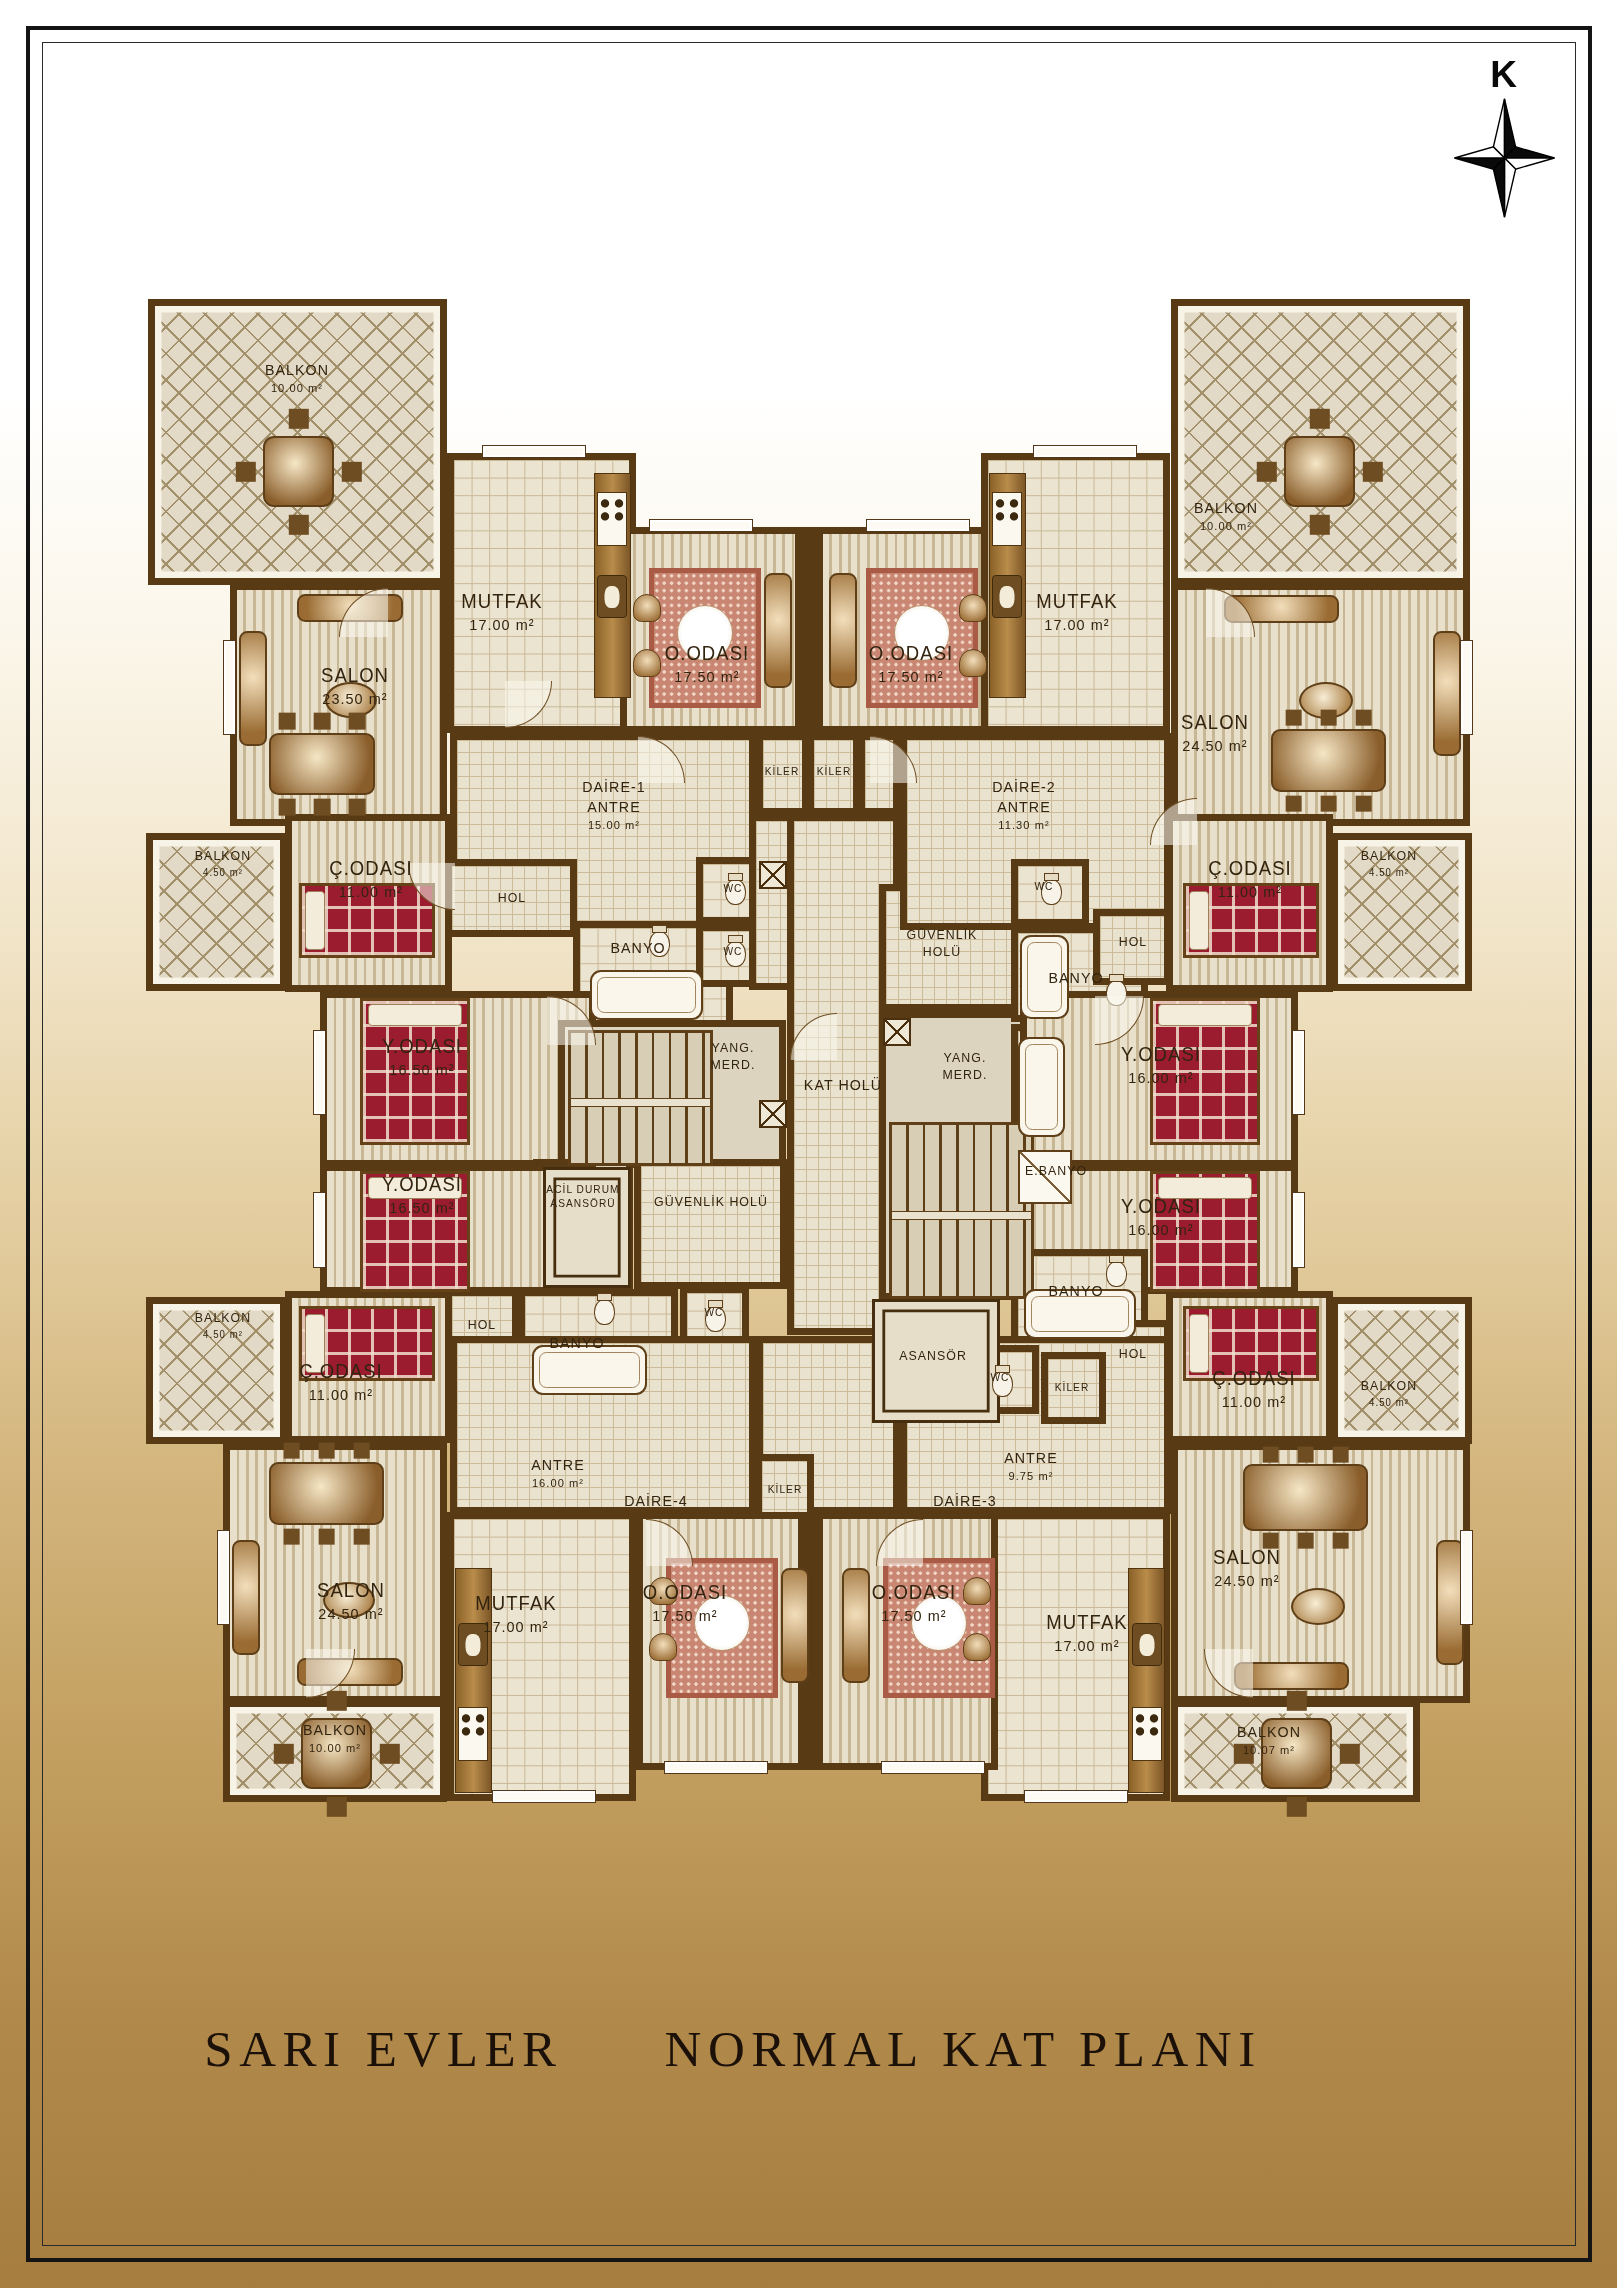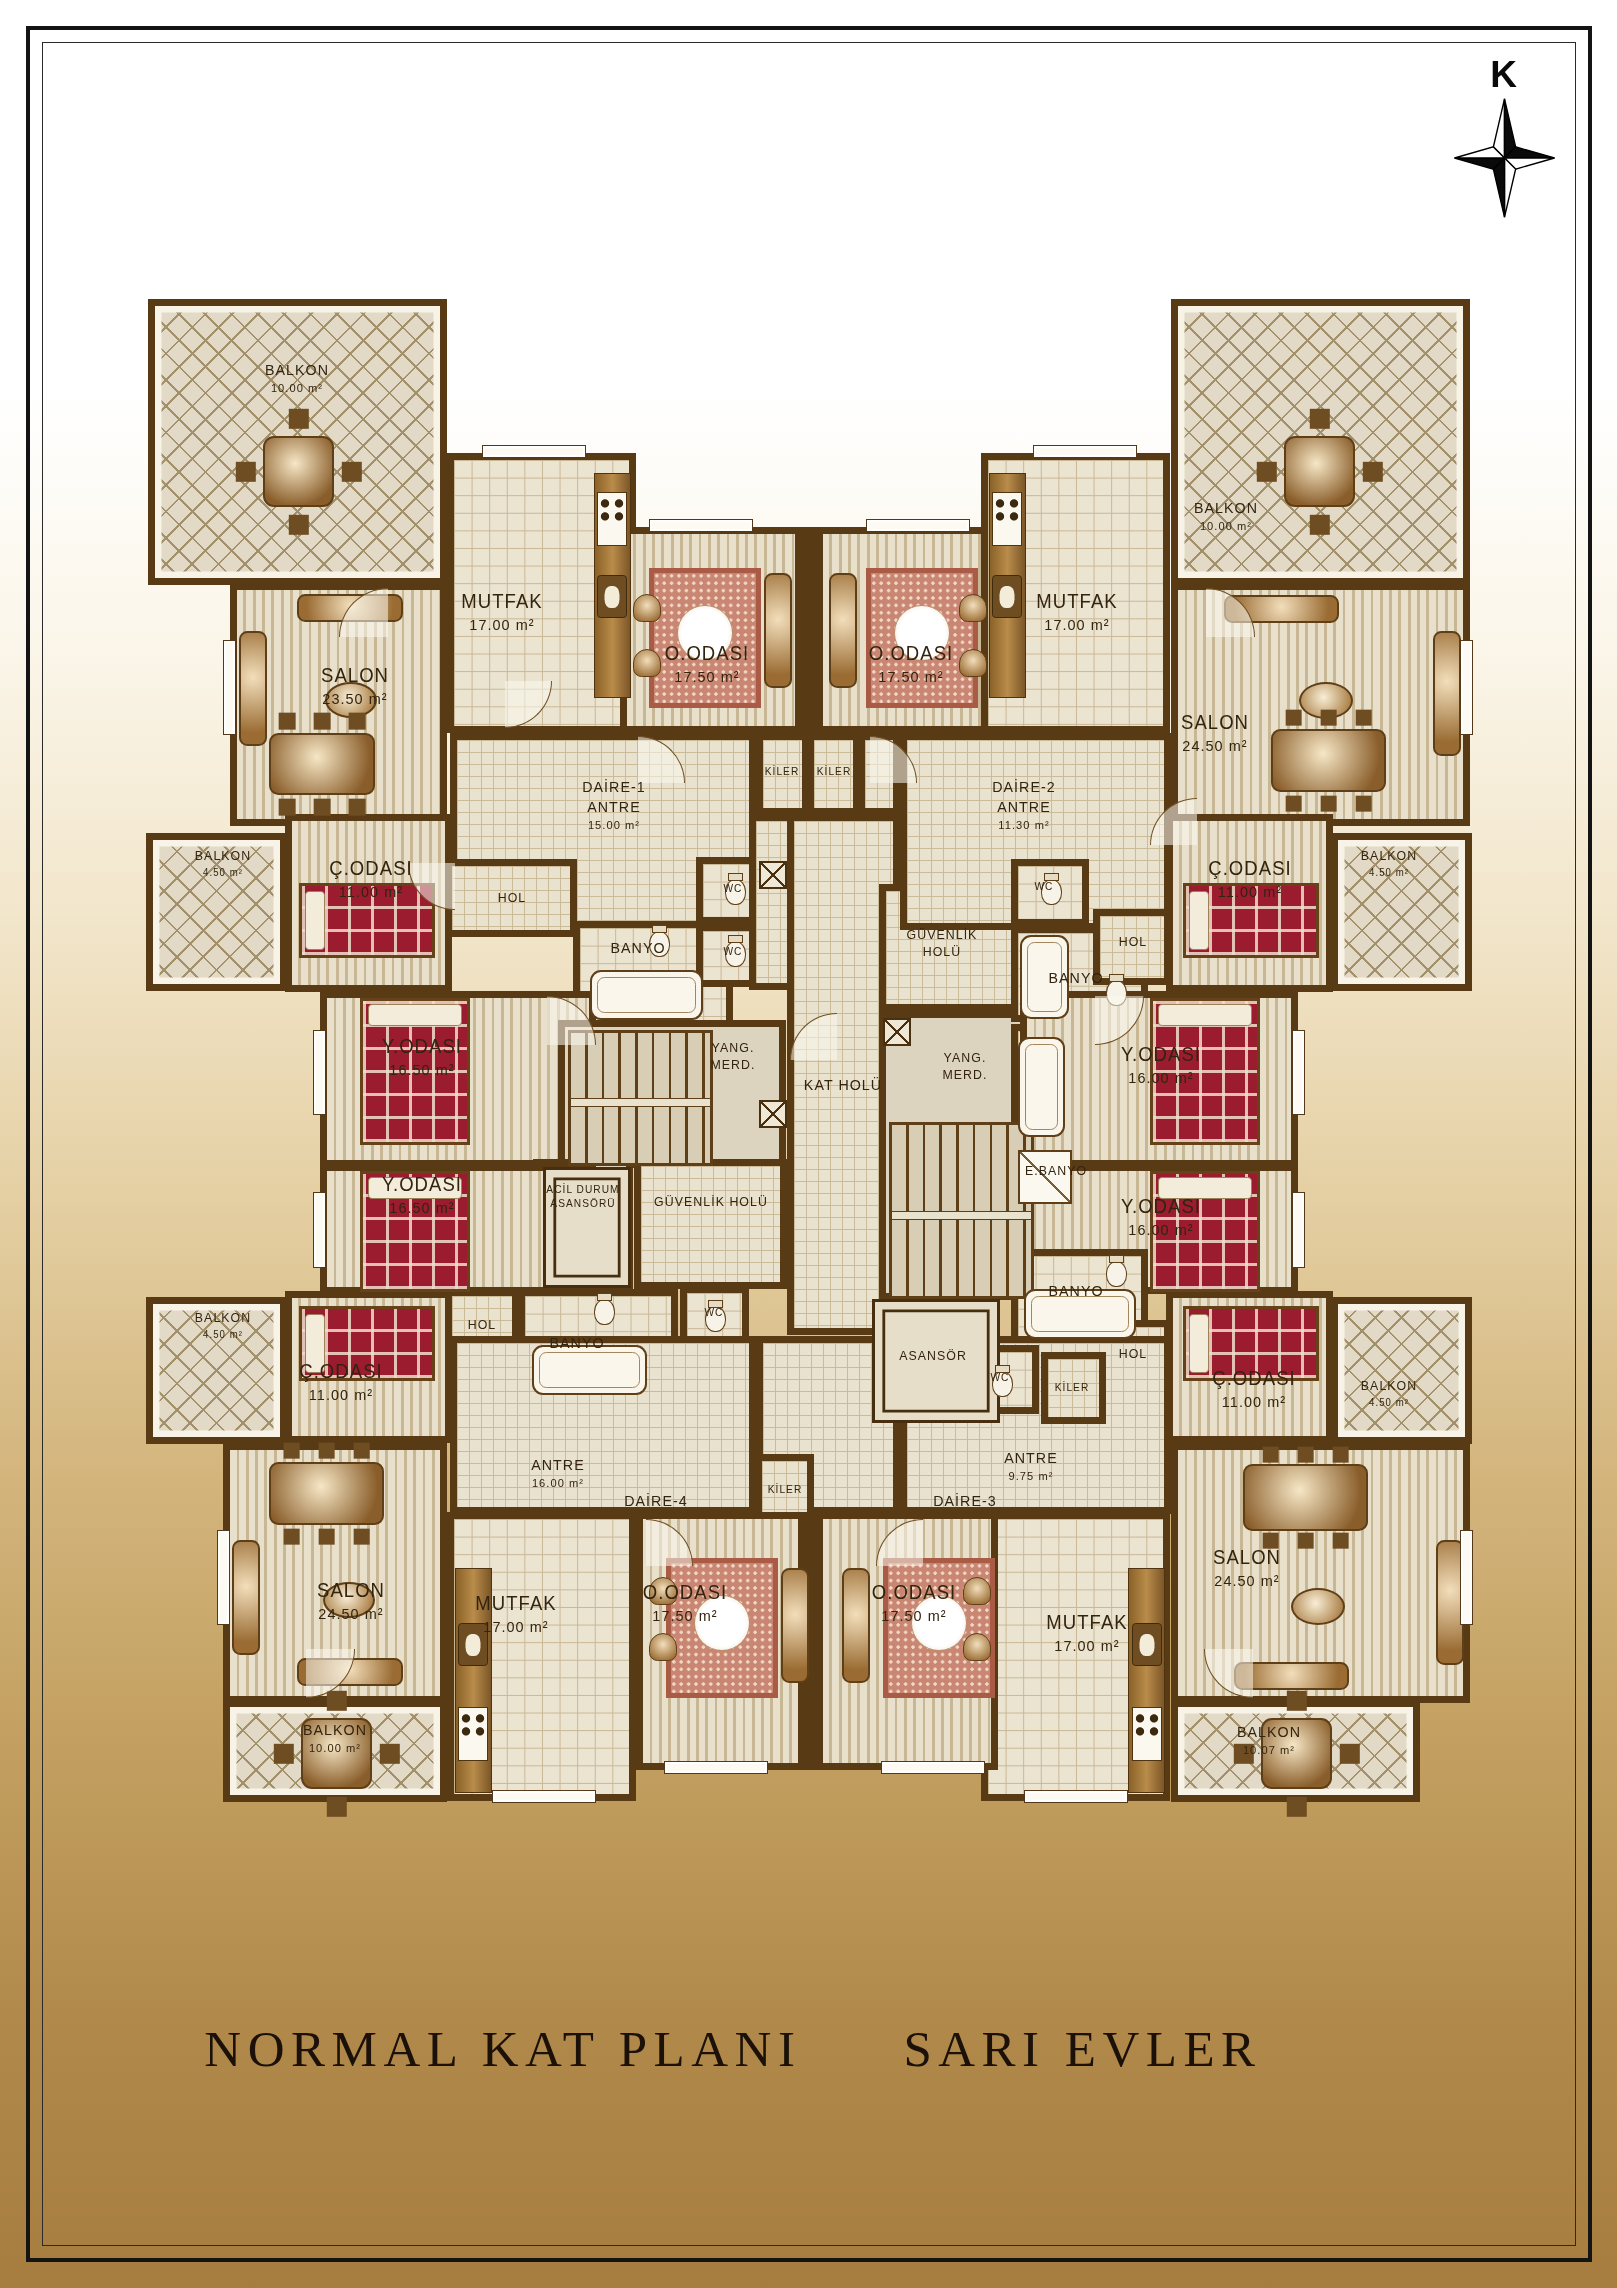--- a/index.html
+++ b/index.html
@@ -491,17 +491,17 @@
         <div class="rlabel md" style="left: 577px; top: 1343px;">
           <div>BANYO</div>
         </div>
         <div class="rlabel sm" style="left: 482px; top: 1325px;">
           <div>HOL</div>
         </div>
       </div>
   </div>
 
   <div class="title">
+    <span>SARI EVLER</span>
     <span>NORMAL KAT PLANI</span>
-    <span>SARI EVLER</span>
   </div>
 </div>
 
 
 </body></html>

